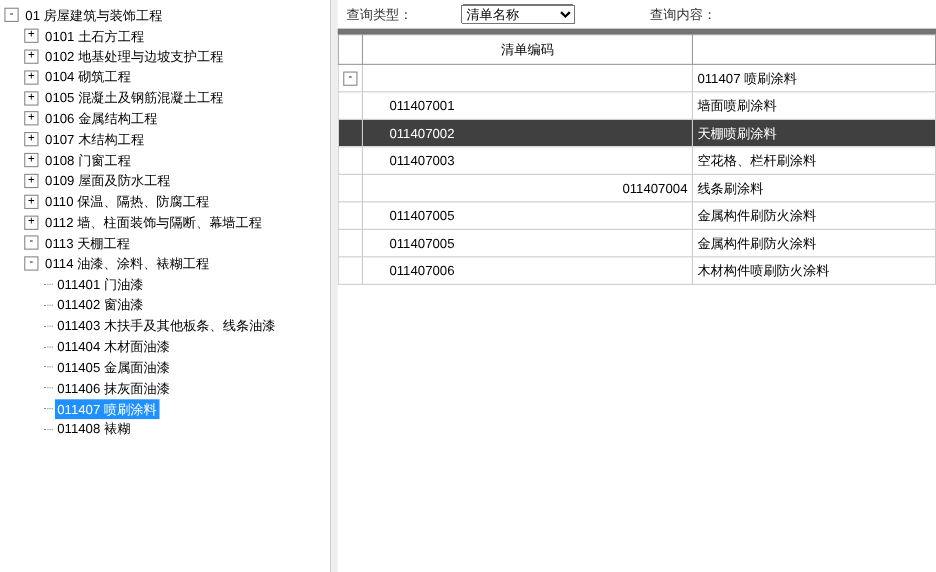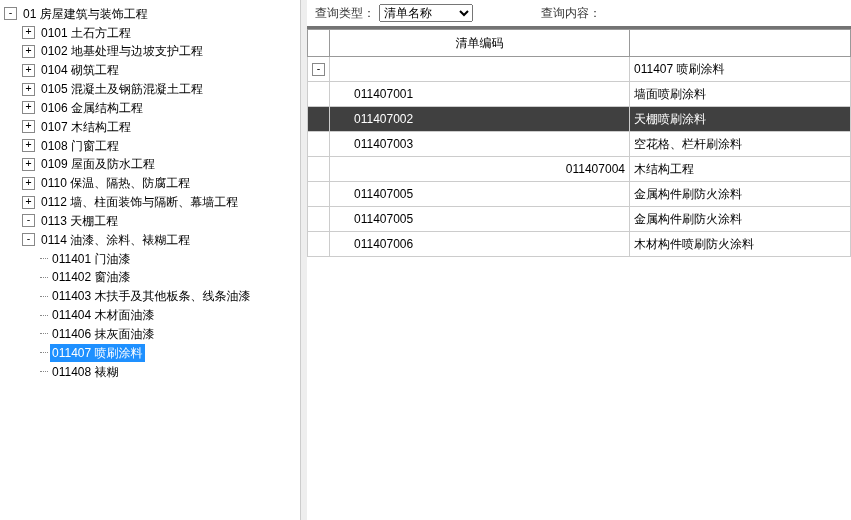--- a/index.html
+++ b/index.html
@@ -38,26 +38,27 @@
     height: 22px;
     padding: 2px 8px;
     display: flex;
     align-items: center;
     gap: 4px;
     color: #333;
   }
   .query-bar select {
     font-size: 12px;
     font-family: inherit;
-    width: 94px;
+    width: 104px;
+    margin-left: 40px;
   }
   .table-wrap {
     flex: 1;
     overflow: auto;
-    border-top: 3px solid #737373;
+    border-top: 5px solid #737373;
   }
   table {
     border-collapse: collapse;
     width: 100%;
     table-layout: fixed;
   }
   th {
     background: #fff;
     border: 1px solid #999;
     padding: 3px 4px;
@@ -146,20 +147,21 @@
               <li><span class="tree-toggle">+</span><span class="node-row">0108 门窗工程</span></li>
               <li><span class="tree-toggle">+</span><span class="node-row">0109 屋面及防水工程</span></li>
               <li><span class="tree-toggle">+</span><span class="node-row">0110 保温、隔热、防腐工程</span></li>
               <li><span class="tree-toggle">+</span><span class="node-row">0112 墙、柱面装饰与隔断、幕墙工程</span></li>
               <li><span class="tree-toggle">-</span><span class="node-row">0113 天棚工程</span></li>
               <li><span class="tree-toggle">-</span><span class="node-row">0114 油漆、涂料、裱糊工程</span><ul>
                   <li><span class="tree-dotted"></span><span class="node-row">011401 门油漆</span></li>
                   <li><span class="tree-dotted"></span><span class="node-row">011402 窗油漆</span></li>
                   <li><span class="tree-dotted"></span><span class="node-row">011403 木扶手及其他板条、线条油漆</span></li>
                   <li><span class="tree-dotted"></span><span class="node-row">011404 木材面油漆</span></li>
+                  <li><span class="tree-dotted"></span><span class="node-row">011405 金属面油漆</span></li>
                   <li><span class="tree-dotted"></span><span class="node-row">011406 抹灰面油漆</span></li>
                   <li class="selected"><span class="tree-dotted"></span><span class="node-row">011407 喷刷涂料</span></li>
                   <li><span class="tree-dotted"></span><span class="node-row">011408 裱糊</span></li>
                 </ul></li>
             </ul></li>
         </ul>
       </div>
   </div>
   <div class="divider"></div>
   <div class="right-panel">
@@ -202,21 +204,21 @@
               <td>天棚喷刷涂料</td>
             </tr>
             <tr>
               <td class="expander-cell"></td>
               <td style="padding-left: 24px;">011407003</td>
               <td>空花格、栏杆刷涂料</td>
             </tr>
             <tr>
               <td class="expander-cell"></td>
               <td style="padding-left: 24px; text-align: right;">011407004</td>
-              <td>木结构工程</td>
+              <td>线条刷涂料</td>
             </tr>
             <tr>
               <td class="expander-cell"></td>
               <td style="padding-left: 24px;">011407005</td>
               <td>金属构件刷防火涂料</td>
             </tr>
             <tr>
               <td class="expander-cell"></td>
               <td style="padding-left: 24px;">011407005</td>
               <td>金属构件刷防火涂料</td>

